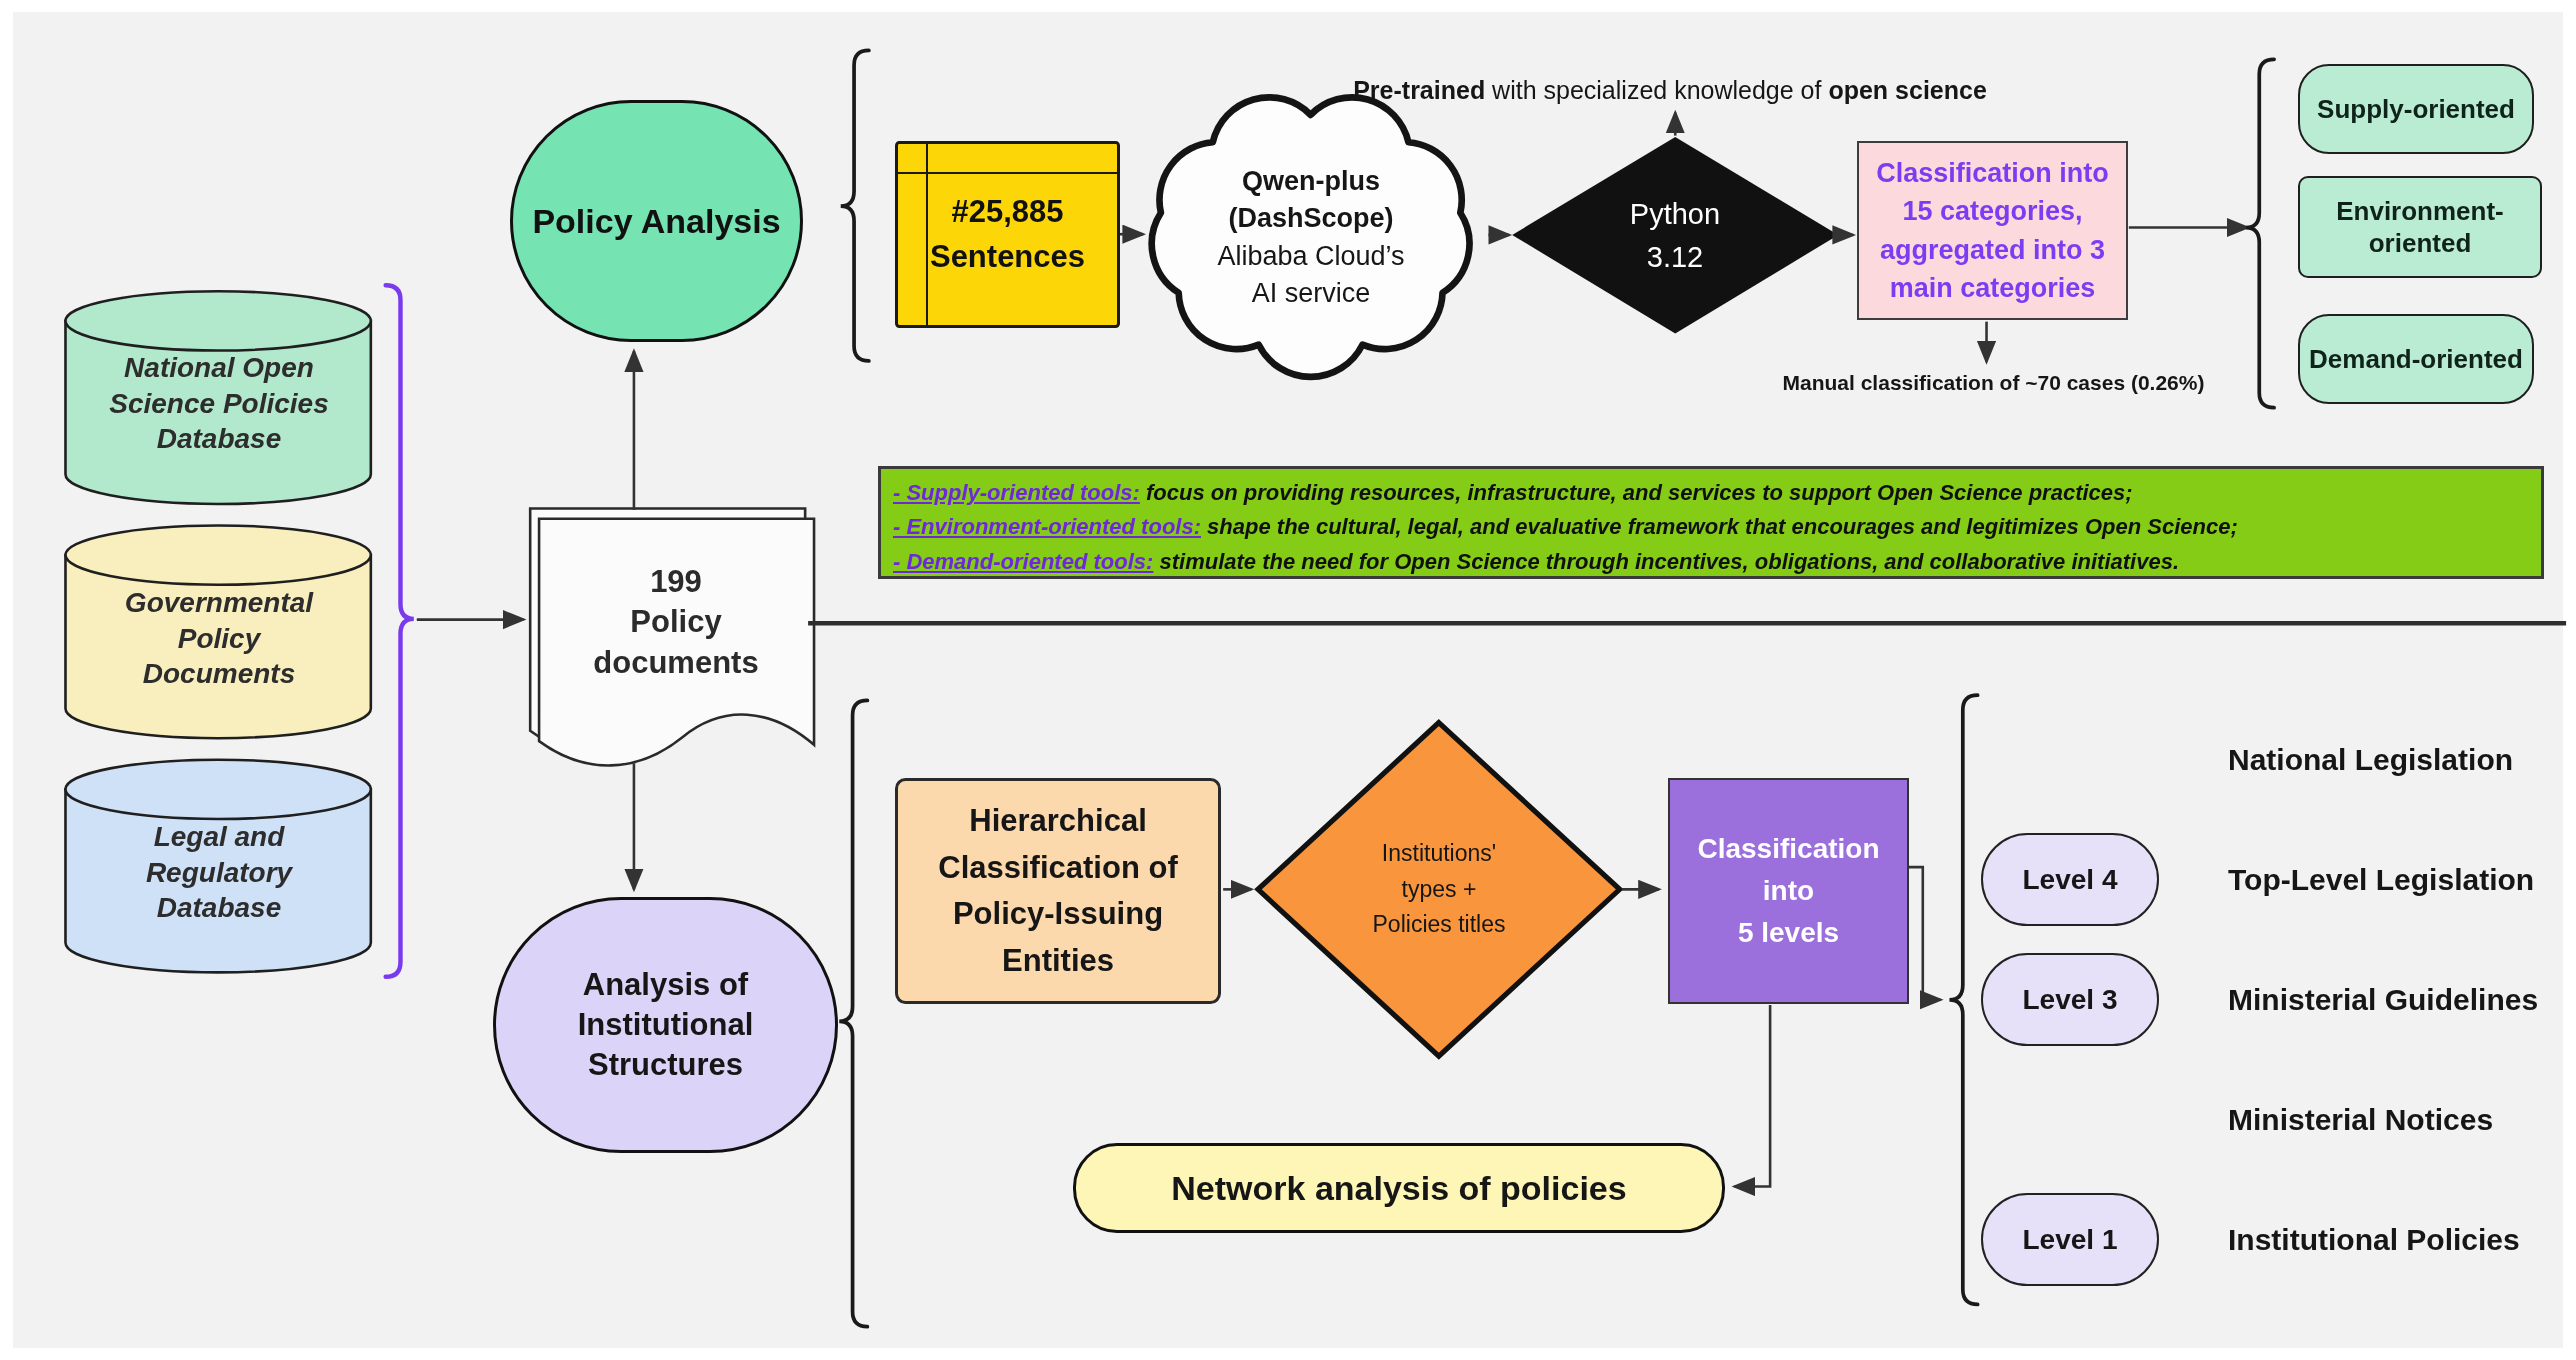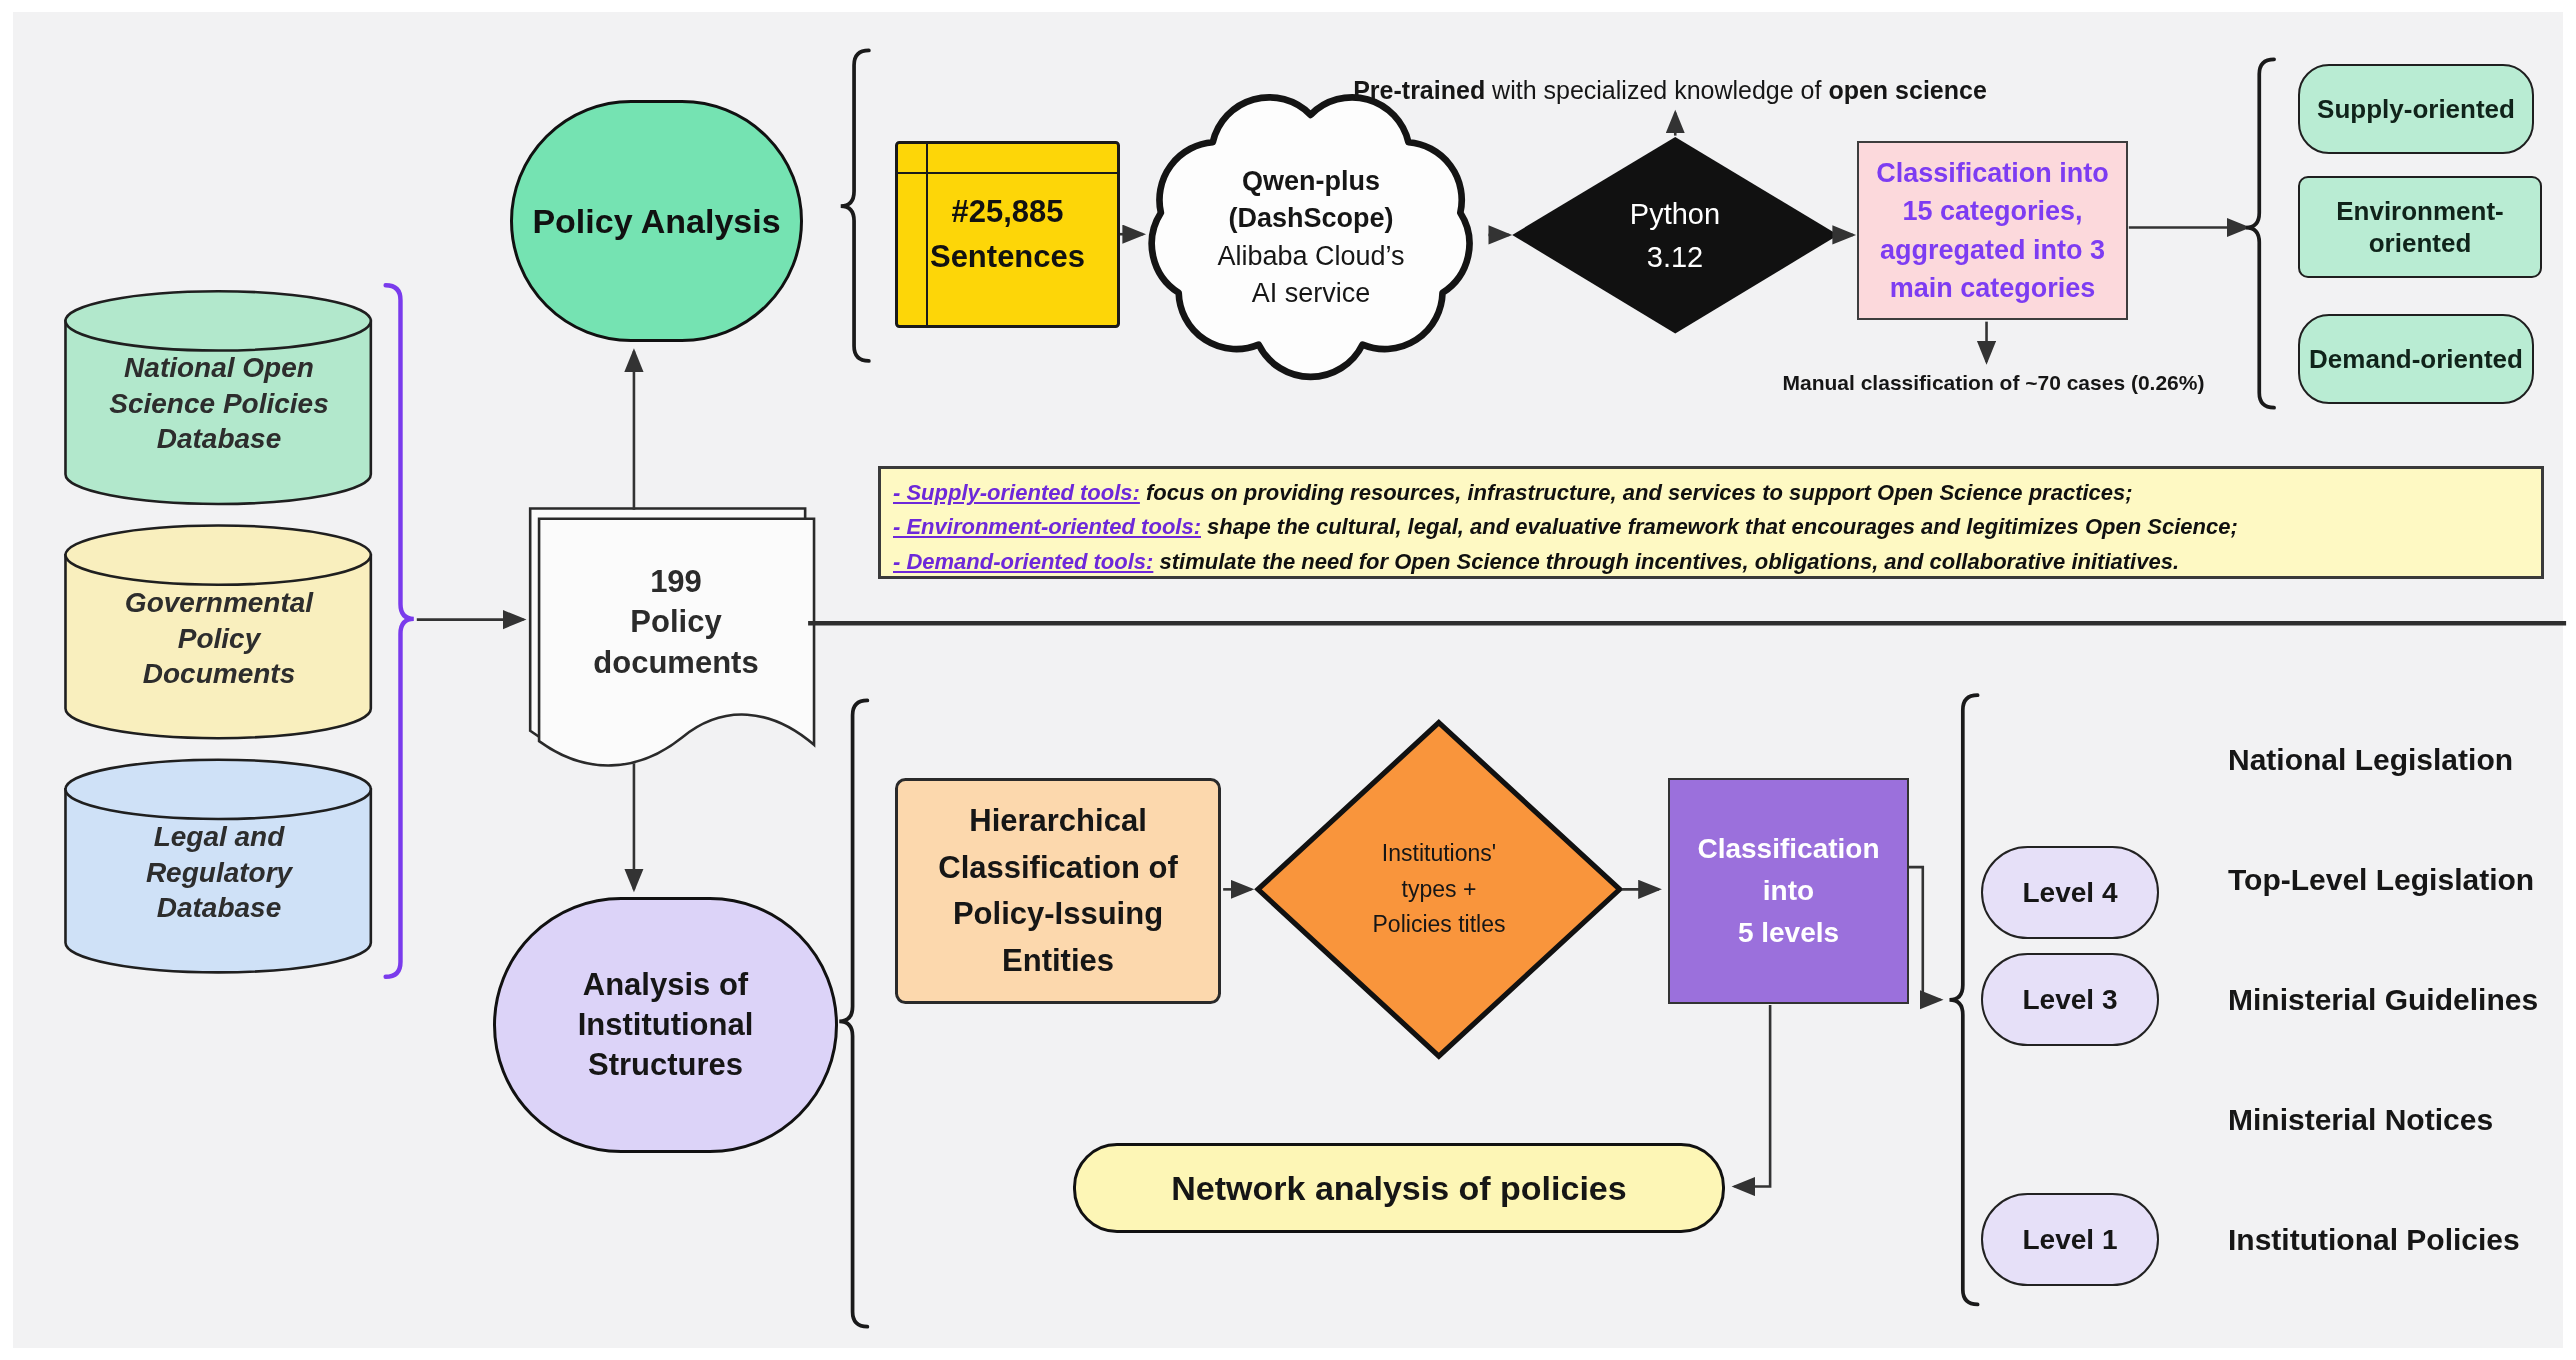--- a/index.html
+++ b/index.html
@@ -21,21 +21,21 @@
   .cloud-bold{font-weight:700;}
   .cloud-reg{font-weight:400;}
   .python{color:#fff;font-size:29px;font-weight:500;line-height:1.45;}
   .pretrained{font-size:25px;color:#161616;text-align:center;white-space:nowrap;}
   .pretrained b{font-weight:800;}
   .pinkbox{background:#fcd9dc;border:2.2px solid #3d3d3d;color:#7d3cf2;font-size:27px;
            font-weight:800;line-height:1.42;}
   .manual{font-size:21px;font-weight:700;color:#161616;text-align:center;white-space:nowrap;}
   .cat{background:#b9ecd3;border:2.2px solid #1f1f1f;border-radius:31px;color:#10231a;
        font-size:26px;font-weight:800;line-height:1.25;}
-  .defs-box{background:#fef9c3;border:3px solid #3a3a3a;padding:7.4px 12px;
+  .defs-box{background:#84cc16;border:3px solid #3a3a3a;padding:7.4px 12px;
             font-size:22px;font-style:italic;font-weight:700;line-height:1.55;color:#101010;}
   .def-lead{color:#6d28d9;text-decoration:underline;}
   .lav-blob{background:#dcd3f8;border:3px solid #111;border-radius:130px;color:#161616;
             font-size:31px;font-weight:800;line-height:1.3;}
   .peach{background:#fcd8ad;border:3px solid #2a2a2a;border-radius:10.4px;color:#161616;
          font-size:31px;font-weight:800;line-height:1.5;}
   .dia-label{font-size:23px;font-weight:400;color:#161616;line-height:1.55;}
   .purplebox{background:#9b70dc;border:2.2px solid #333;color:#ffffff;font-size:28px;
              font-weight:700;line-height:1.5;}
   .pill{background:#e6e0f8;border:2.2px solid #222;border-radius:47px;color:#161616;
@@ -183,21 +183,21 @@
 
   <div class="abs center dia-label txt" style="left:1313px;top:819px;width:252px;height:141px;">Institutions'
 types +
 Policies titles</div>
 
   <div class="abs center purplebox txt" style="left:1668px;top:778px;width:241px;height:226px;">Classification into
 5 levels</div>
 
   <div class="abs lvl-label" style="left:2228px;top:713px;width:348px;height:93px;">National Legislation</div>
 
-  <div class="abs center pill" style="left:1981px;top:833px;width:178px;height:93px;margin-top:13px;">Level 4</div>
+  <div class="abs center pill" style="left:1981px;top:833px;width:178px;height:93px;">Level 4</div>
   <div class="abs lvl-label" style="left:2228px;top:833px;width:348px;height:93px;">Top-Level Legislation</div>
 
   <div class="abs center pill" style="left:1981px;top:953px;width:178px;height:93px;">Level 3</div>
   <div class="abs lvl-label" style="left:2228px;top:953px;width:348px;height:93px;">Ministerial Guidelines</div>
 
   <div class="abs lvl-label" style="left:2228px;top:1073px;width:348px;height:93px;">Ministerial Notices</div>
 
   <div class="abs center pill" style="left:1981px;top:1193px;width:178px;height:93px;">Level 1</div>
   <div class="abs lvl-label" style="left:2228px;top:1193px;width:348px;height:93px;">Institutional Policies</div>
 

